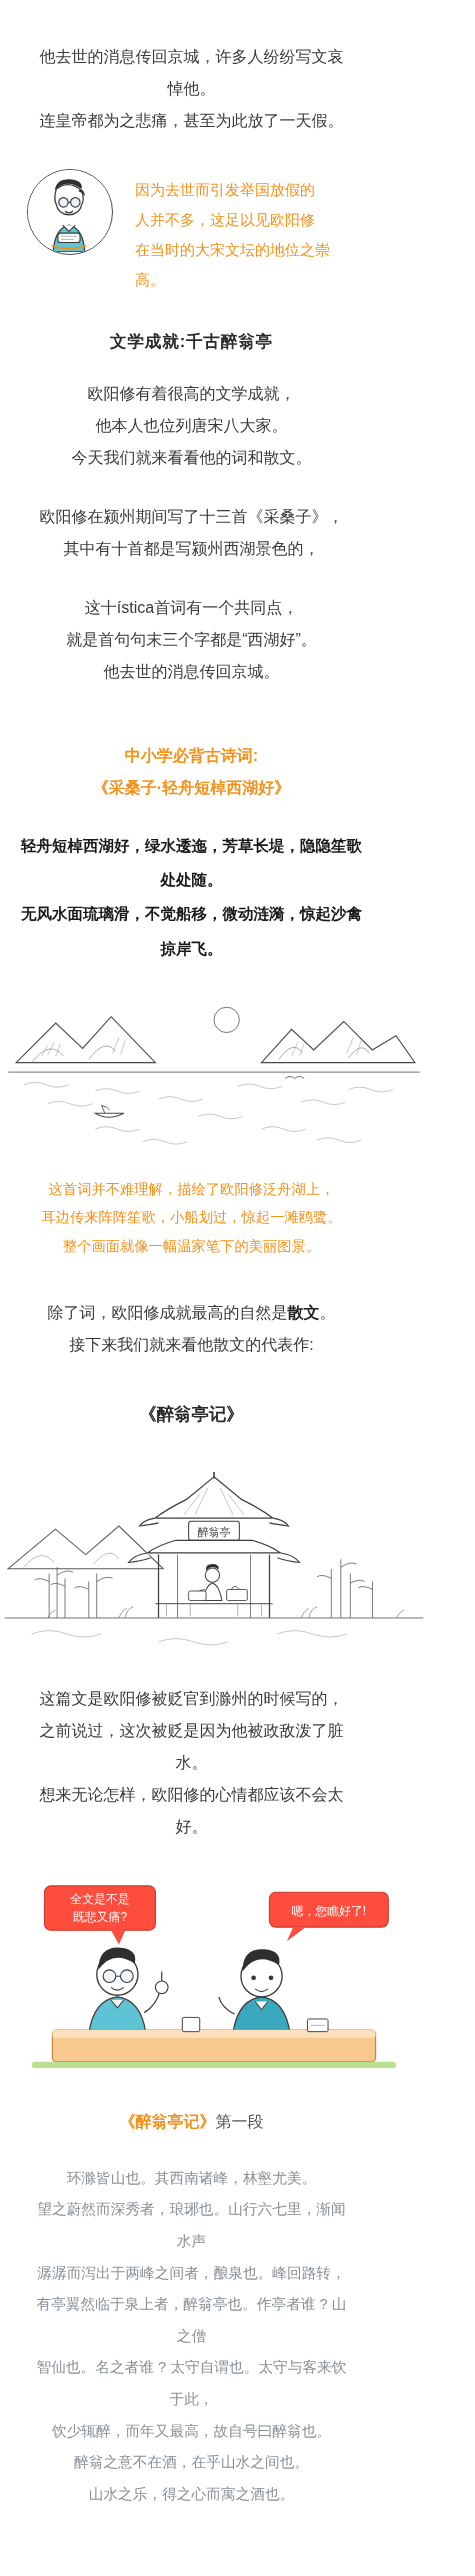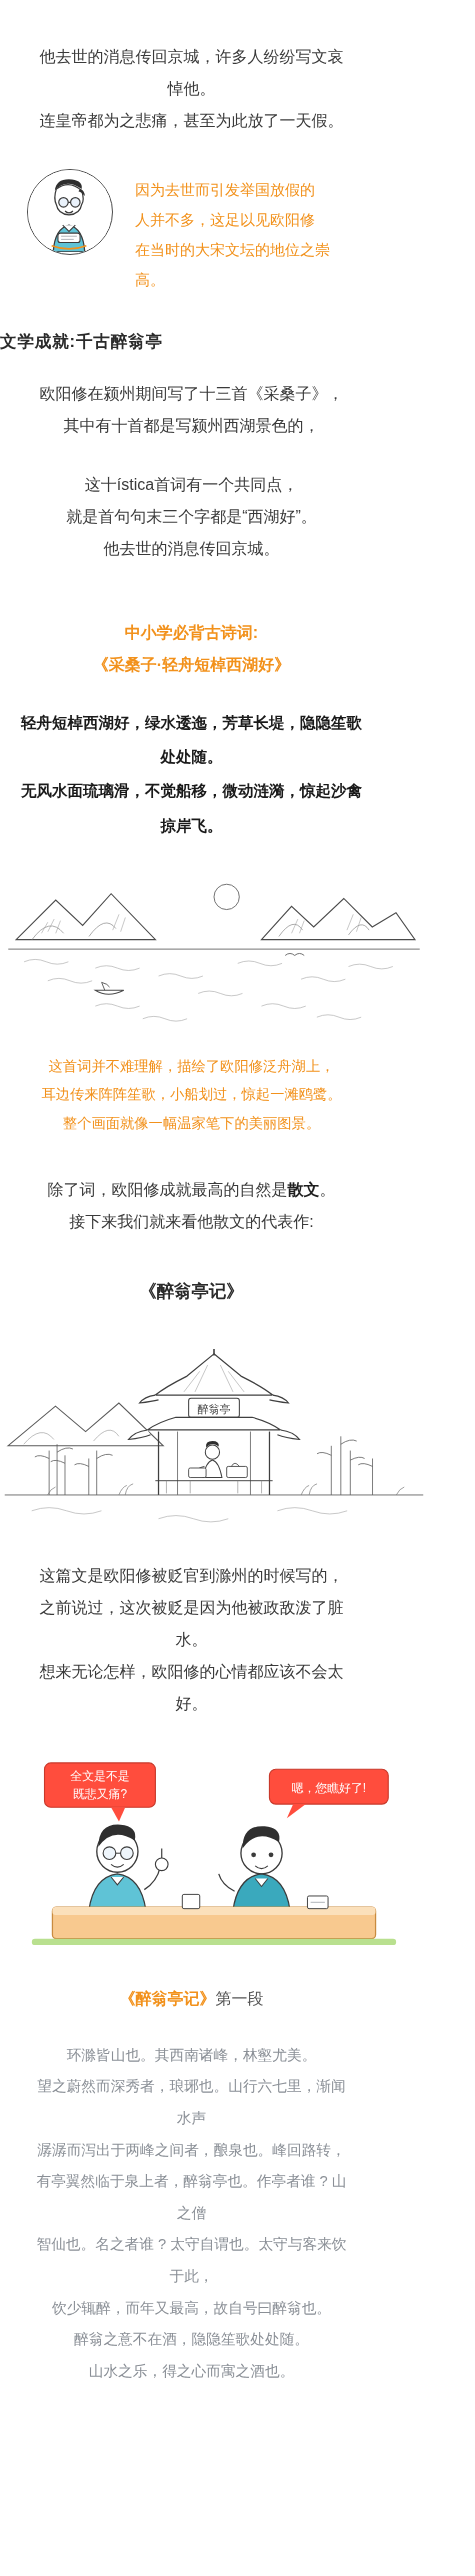--- a/index.html
+++ b/index.html
@@ -56,20 +56,21 @@
     margin-left: 22px;
     padding-top: 6.3px;
     font-size: 15px;
     line-height: 2.0;
     color: #f2911b;
     text-align: left;
   }
 
   
   .h-bold {
+    text-align: center;
     font-size: 16.6px;
     font-weight: bold;
     color: #2b2b2b;
     letter-spacing: 0.8px;
     margin: 0;
   }
   .poem-title {
     text-align: center;
     color: #f2911b;
     font-size: 16px;
@@ -164,20 +165,25 @@
       <div>在当时的大宋文坛的地位之崇高。</div>
     </div>
   </div>
 
   <div class="spacer-lg"></div>
 
   <div class="h-bold">文学成就:千古醉翁亭</div>
 
   <div class="spacer-md"></div>
 
+  <div class="block">
+    <p class="para">欧阳修有着很高的文学成就，</p>
+    <p class="para">他本人也位列唐宋八大家。</p>
+    <p class="para">今天我们就来看看他的词和散文。</p>
+  </div>
 
   <div class="block">
     <p class="para">欧阳修在颍州期间写了十三首《采桑子》，</p>
     <p class="para">其中有十首都是写颍州西湖景色的，</p>
   </div>
 
   <div class="block">
     <p class="para">这十ística首词有一个共同点，</p>
     <p class="para">就是首句句末三个字都是“西湖好”。</p>
     <p class="para">他去世的消息传回京城。</p>
@@ -434,18 +440,18 @@
 
   <div class="spacer-md"></div>
 
   <div class="classic-text">
     <div>环滁皆山也。其西南诸峰，林壑尤美。</div>
     <div>望之蔚然而深秀者，琅琊也。山行六七里，渐闻水声</div>
     <div>潺潺而泻出于两峰之间者，酿泉也。峰回路转，</div>
     <div>有亭翼然临于泉上者，醉翁亭也。作亭者谁 ? 山之僧</div>
     <div>智仙也。名之者谁 ? 太守自谓也。太守与客来饮于此，</div>
     <div>饮少辄醉，而年又最高，故自号曰醉翁也。</div>
-    <div>醉翁之意不在酒，隐隐笙歌处处随。</div>
+    <div>醉翁之意不在酒，在乎山水之间也。</div>
     <div>山水之乐，得之心而寓之酒也。</div>
   </div>
 
 </div>
 
 
 </body></html>

